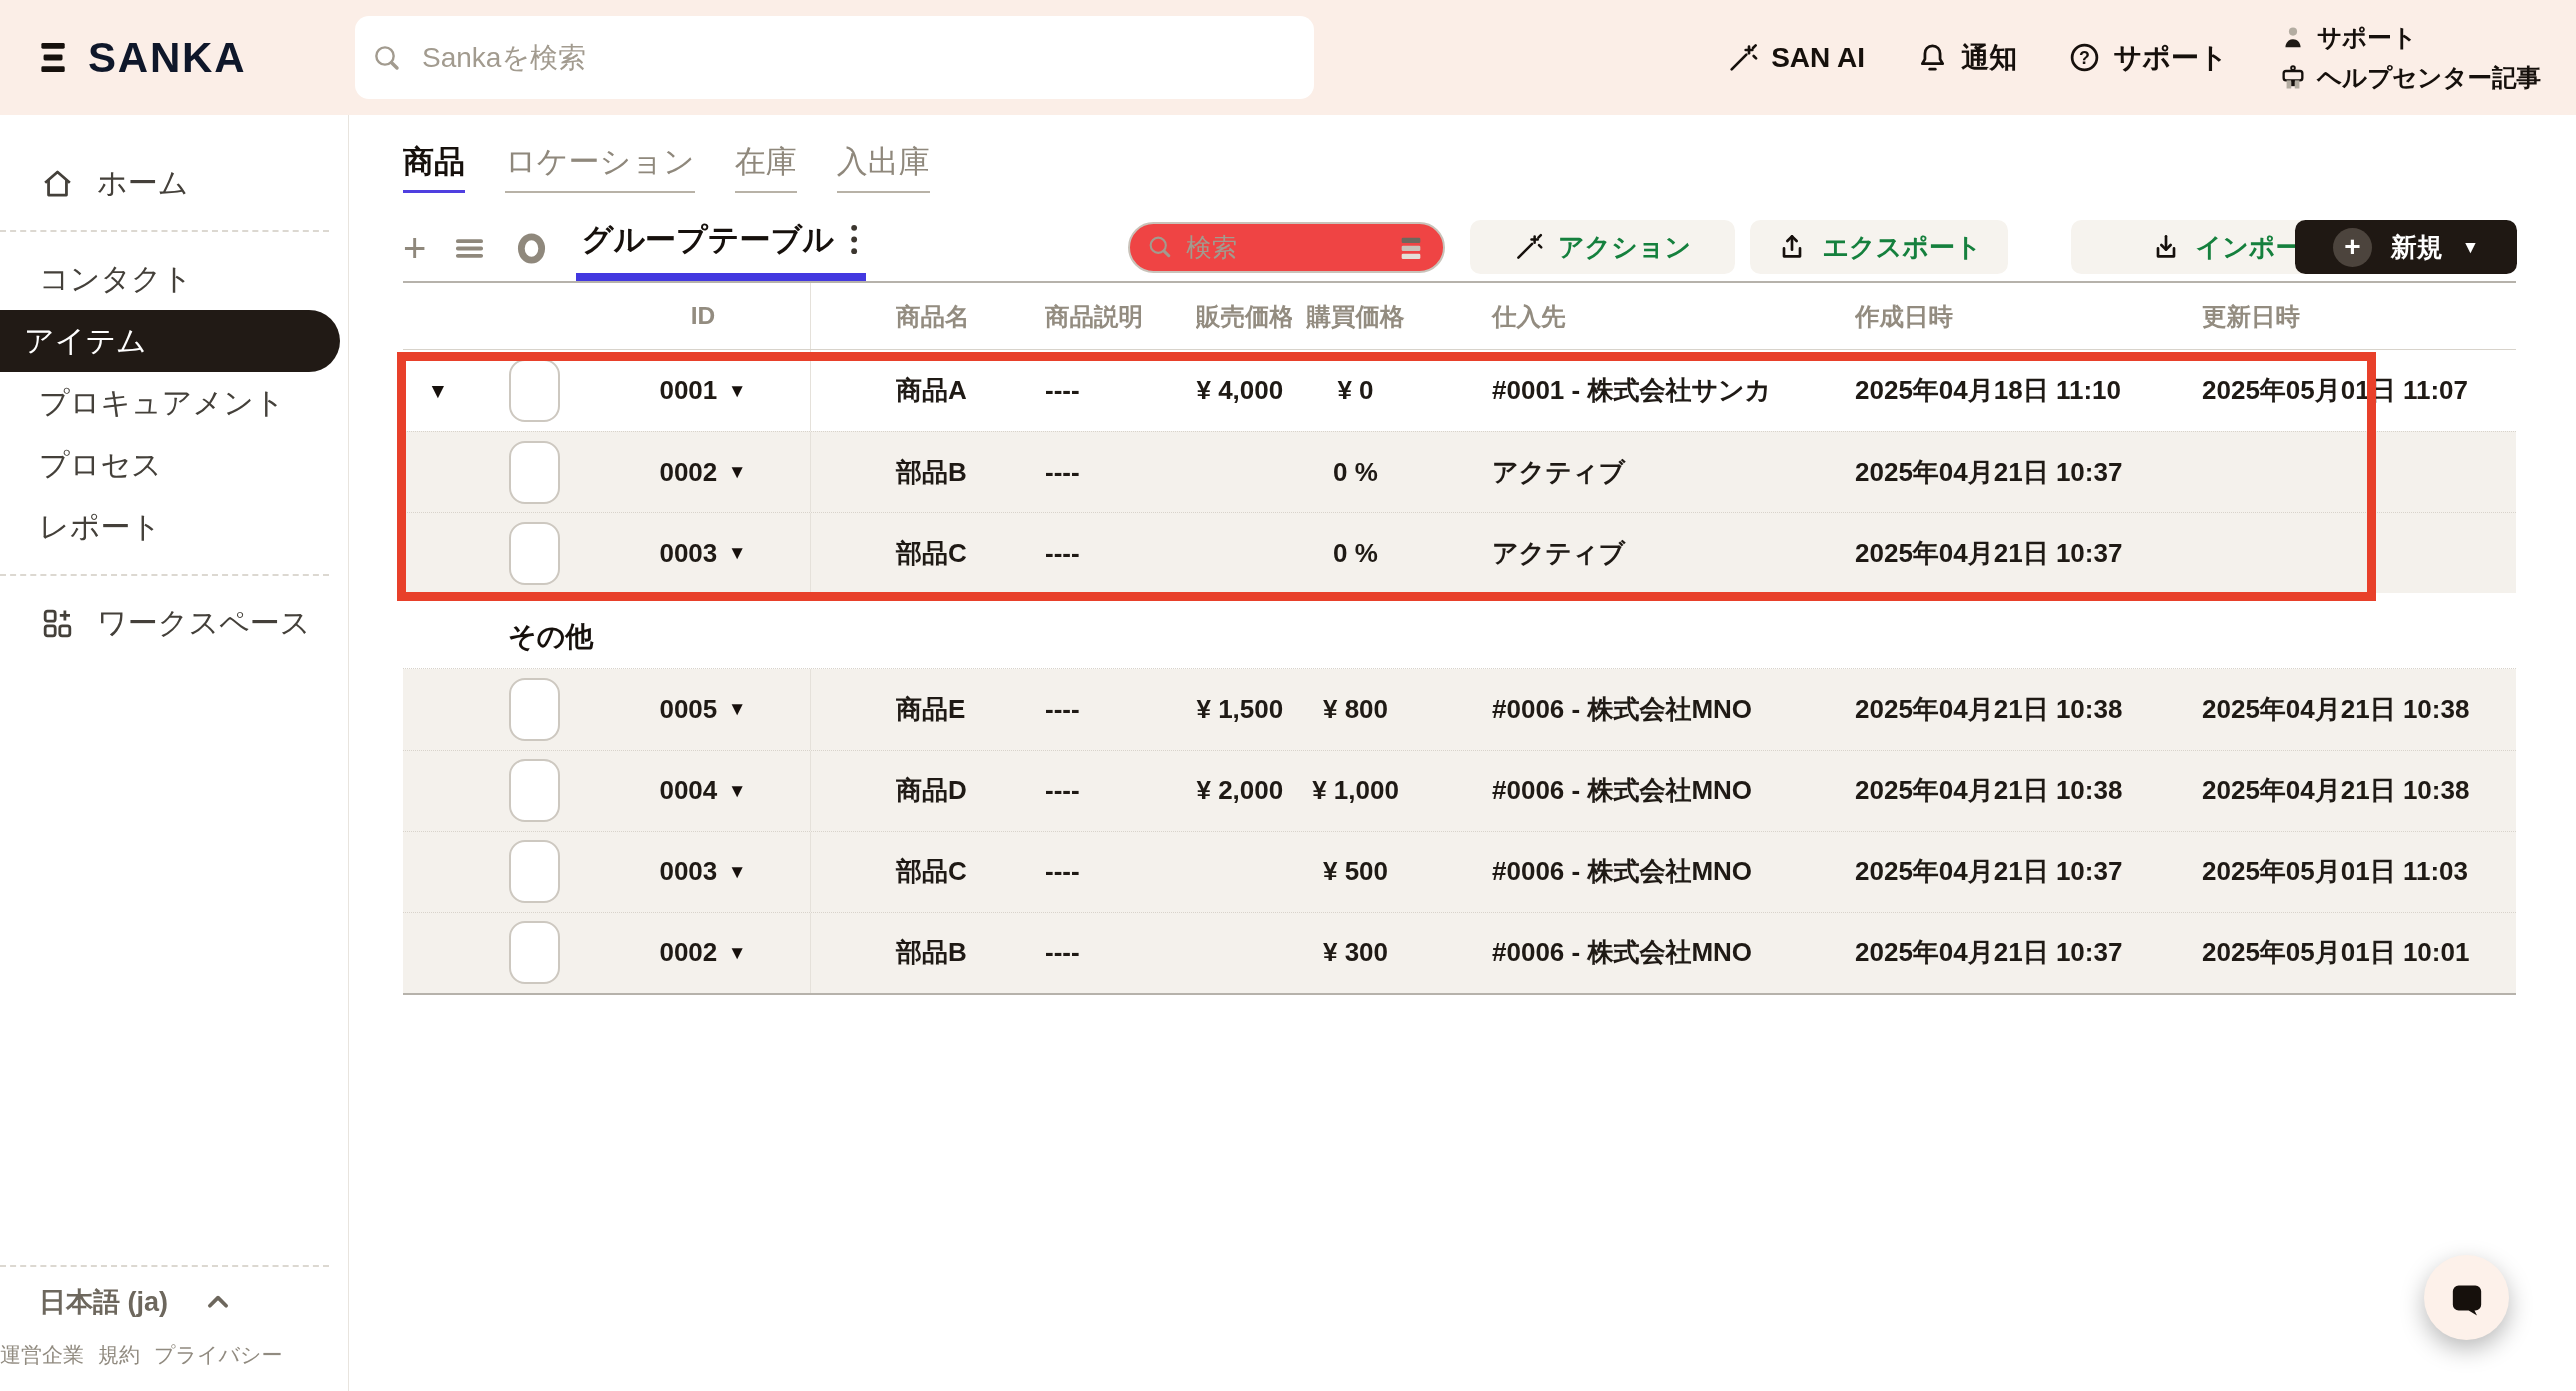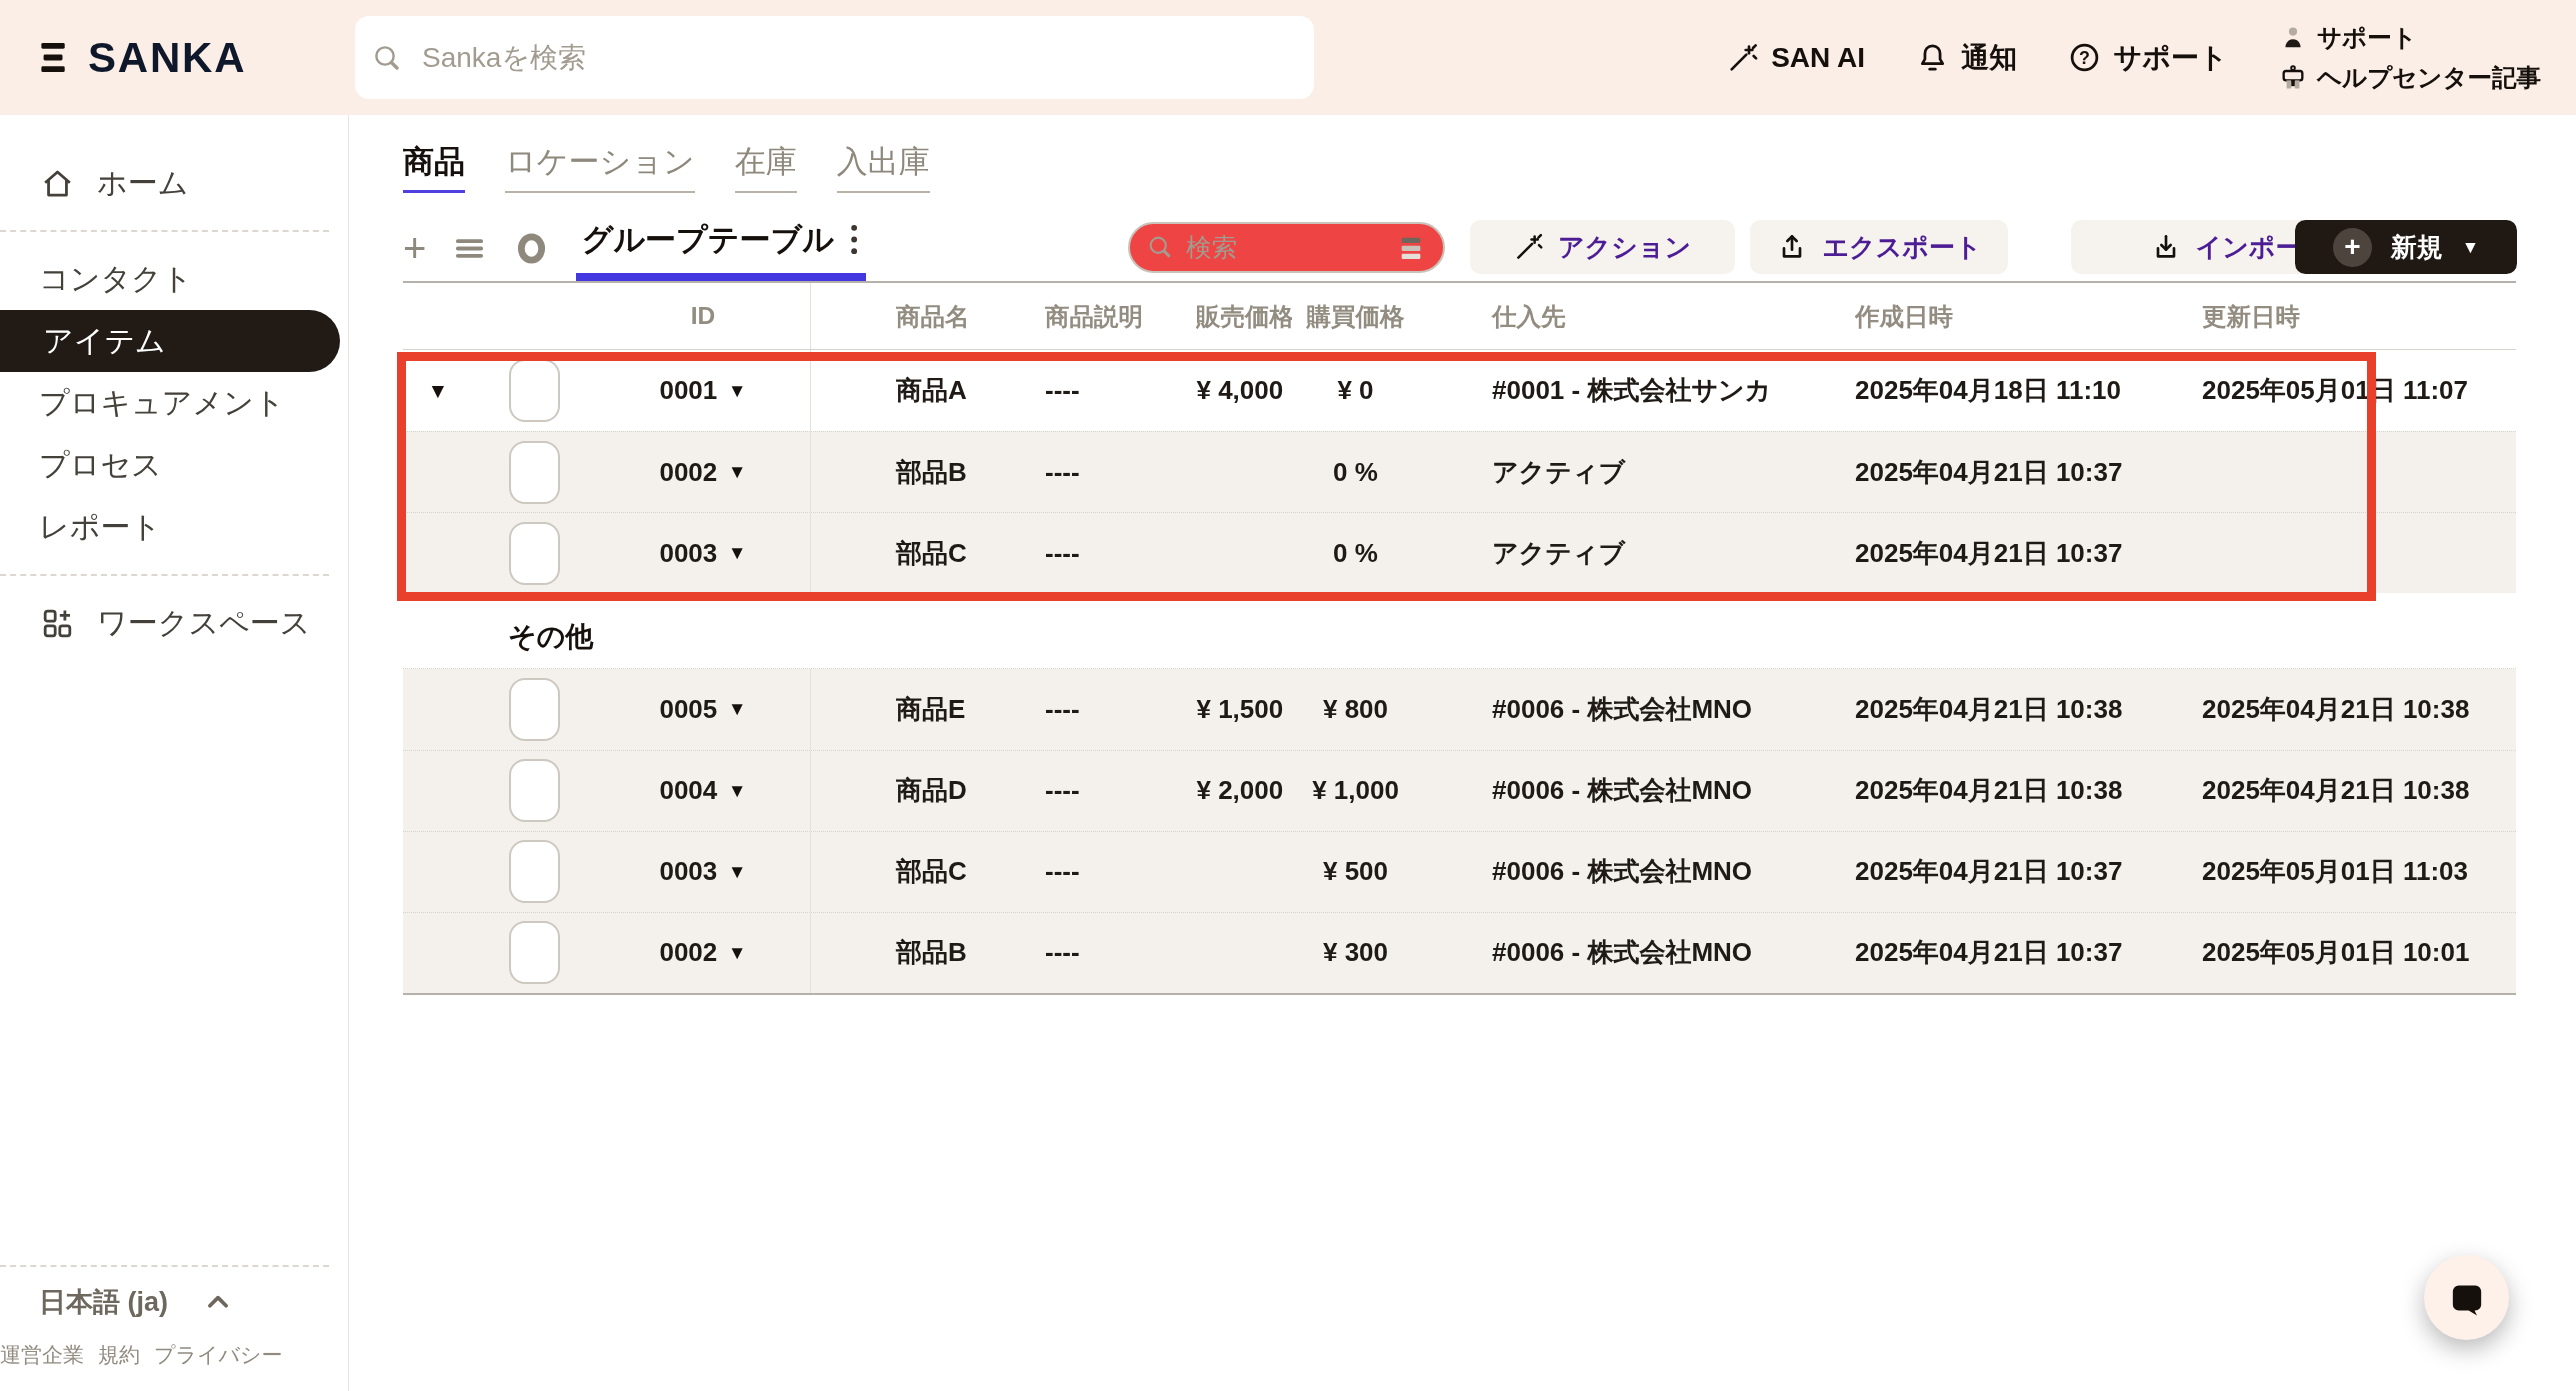--- a/index.html
+++ b/index.html
@@ -24,21 +24,21 @@
   .support-stack .topnav-item { font-size:24.5px; gap:10.5px; }
 
   
   .sidebar { position:absolute; left:0; top:115px; width:349px; height:1277px;
     background:#ffffff; border-right:1.8px solid #e8e4de; }
   .side-item { display:flex; align-items:center; gap:21px; height:62px; padding-left:39px;
     font-size:30px; color:#44403a; cursor:pointer; }
   .side-item.with-icon { font-weight:400; }
   .side-divider { border:none; border-top:2.6px dashed #dcd8d1; margin:16px 19px 16px 0; }
   .side-item.selected { background:#211a15; color:#ffffff; font-weight:500;
-    border-radius:0 35px 35px 0; width:340px; padding-left:43px; }
+    border-radius:0 35px 35px 0; width:340px; padding-left:24px; }
   .side-bottom { position:absolute; left:0; bottom:0; width:100%; padding-bottom:23px; }
   .lang-row { display:flex; align-items:center; gap:35px; padding-left:39px; margin-top:17.5px;
     font-size:27px; font-weight:600; color:#6d675d; cursor:pointer; }
   .side-links { display:flex; gap:14px; margin-top:21px;
     font-size:21px; color:#918b80; }
   .side-links span { cursor:pointer; }
 
   
   .main { position:absolute; left:349px; top:115px; width:2227px; height:1277px; background:#ffffff; }
   .tabs { position:absolute; left:54px; top:26px; display:flex; gap:40px; font-size:31px; }
@@ -53,21 +53,21 @@
     border-bottom:8px solid #4338e0; height:65px; cursor:pointer; }
   .view-name { font-size:31px; font-weight:700; color:#16100c; }
   .table-search { position:absolute; left:725px; top:1.8px; width:317px; height:51px;
     border:2.6px solid #c9c3ba; border-radius:26px; background:#ef4444;
     display:flex; align-items:center; padding:0 16px; }
   .table-search input { border:none; outline:none; width:184px; margin-left:12.3px;
     font-size:25.4px; color:#3c362f; background:transparent; font-family:inherit; }
   .table-search input::placeholder { color:#a29b8f; }
   .btn { position:absolute; top:0; height:54px; background:#f6f3ee; border-radius:10.5px;
     display:flex; align-items:center; justify-content:center; gap:14px;
-    font-size:26px; font-weight:600; color:#4c1d95; cursor:pointer; }
+    font-size:26px; font-weight:600; color:#15803d; cursor:pointer; }
   .btn-action  { left:1067px; width:265px; }
   .btn-export  { left:1347px; width:258px; }
   .btn-import  { left:1668px; width:257px;justify-content:flex-end; }
   .btn-new { left:1892px; width:222px; background:#1f1813; color:#ffffff; gap:19px; }
   .plus-bubble { width:39px; height:39px; border-radius:50%; background:#4c443d; color:#fff;
     font-size:28px; display:flex; align-items:center; justify-content:center; line-height:1; }
   .caret-down-w { font-size:17.5px; color:#ffffff; }
 
   
   .table-wrap { position:absolute; left:54px; top:166px; width:2113px; border-top:2.6px solid #b6b2ab; }

